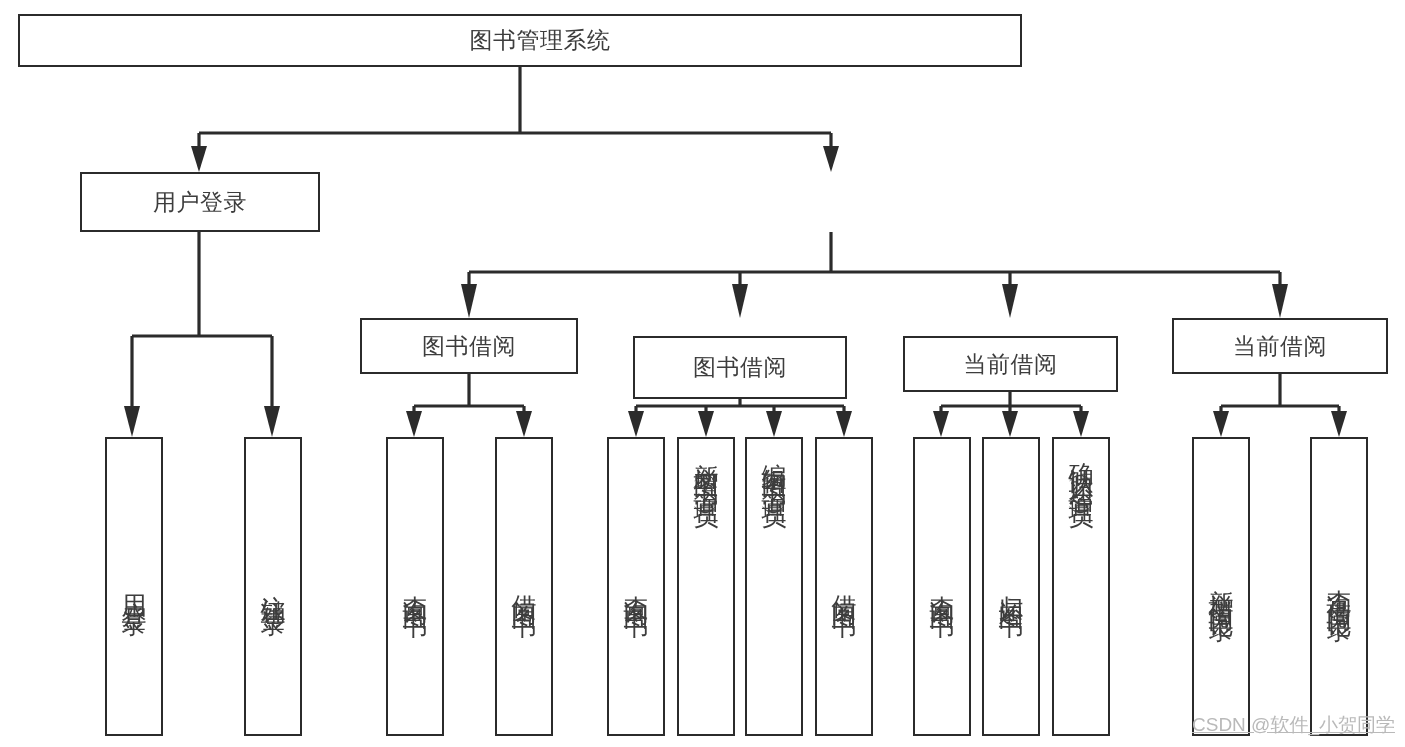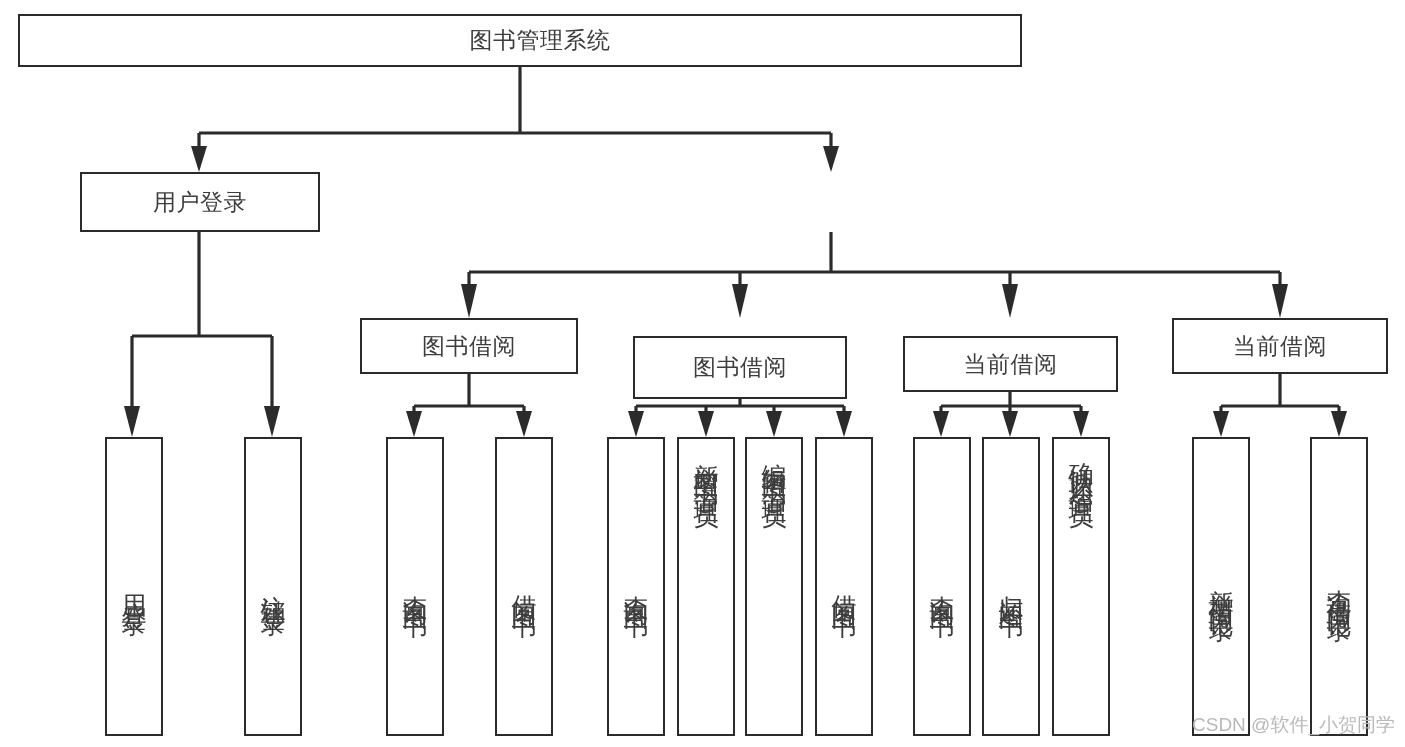--- a/index.html
+++ b/index.html
@@ -73,20 +73,21 @@
   .node.vertical.top-aligned .node-label {
     margin-top: 4px;
   }
   .watermark {
     position: absolute;
     color: #b9b9b9;
     font-size: 19px;
     font-family: "Liberation Sans", "DejaVu Sans", sans-serif;
     white-space: nowrap;
     user-select: none;
+    text-decoration: underline;
   }
 </style>
 </head>
 <body>
 
 <div id="diagram-root">
 
   <svg class="connectors" viewBox="0 0 1405 747" xmlns="http://www.w3.org/2000/svg">
     <defs>
       <marker id="arrowhead" markerWidth="9" markerHeight="11" refX="4.5" refY="10.5" orient="auto-start-reverse" markerUnits="userSpaceOnUse">

